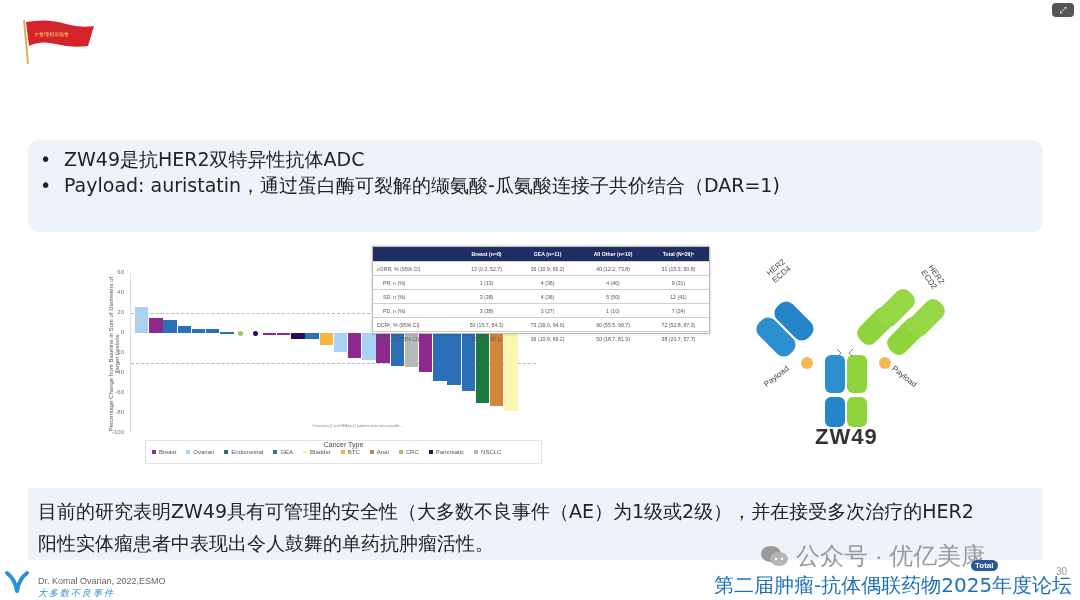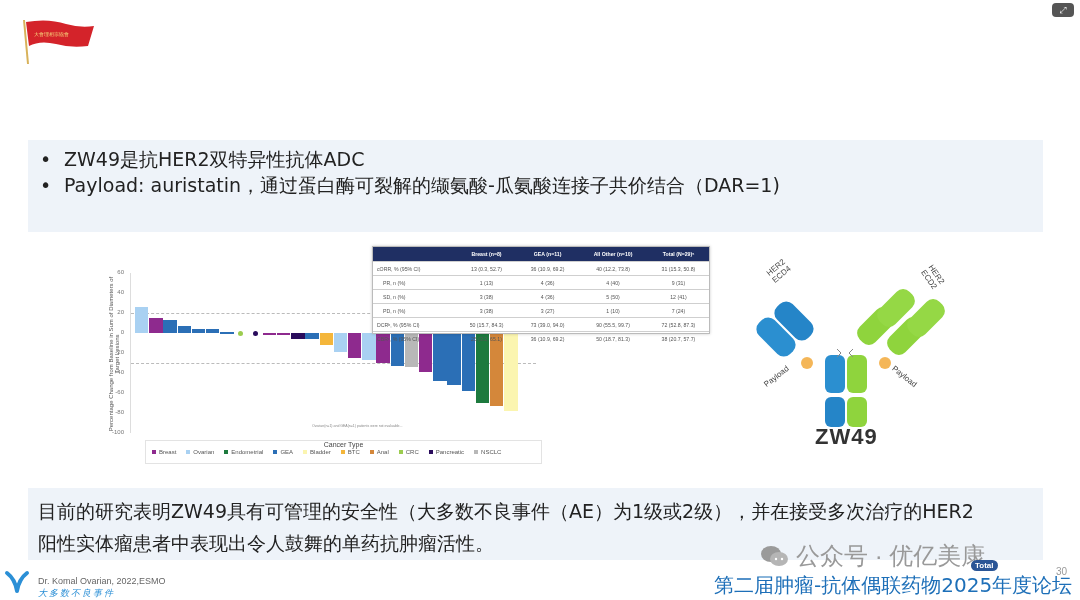--- a/index.html
+++ b/index.html
@@ -1,21 +1,21 @@
 <!DOCTYPE html>
 <html><head>
 <meta charset="utf-8">
 <style>
   html,body{margin:0;padding:0;}
   body{width:1080px;height:600px;position:relative;overflow:hidden;background:#ffffff;font-family:"Liberation Sans","DejaVu Sans",sans-serif;color:#222;}
   .slide{position:absolute;inset:0;background:#ffffff;}
   .flag{position:absolute;left:18px;top:16px;width:80px;height:52px;}
   .title{position:absolute;left:70px;top:62px;font-size:31px;font-weight:bold;color:#2e6bc2;letter-spacing:1px;font-family:"DejaVu Sans",sans-serif;}
   .expand-btn{position:absolute;left:1052px;top:3px;width:22px;height:14px;border-radius:4px;background:#555;color:#fff;font-size:9px;text-align:center;line-height:14px;}
-  .bullets{position:absolute;left:28px;top:140px;width:1015px;height:92px;background:#eef3f9;border-radius:0;}
+  .bullets{position:absolute;left:28px;top:140px;width:1015px;height:92px;background:#eef3f9;border-radius:11px;}
   .bullets ul{list-style:none;margin:0;padding:6px 0 0 12px;}
   .bullets li{font-size:19px;line-height:26px;color:#222;font-family:"DejaVu Sans",sans-serif;}
   .bullets li .dot{display:inline-block;width:24px;}
   .chart{position:absolute;left:82px;top:268px;width:460px;height:195px;}
   .ylabel{position:absolute;left:-48px;top:80px;width:160px;transform:rotate(-90deg);font-size:6px;color:#555;text-align:center;}
   .ytick{position:absolute;left:22px;font-size:6px;color:#777;width:20px;text-align:right;}
   .plot{position:absolute;left:48px;top:5px;width:405px;height:160px;border-left:1px solid #ddd;}
   .refline{position:absolute;left:0;width:100%;border-top:1px dashed #bbb;}
   .bar{position:absolute;width:14px;}
   .dotm{position:absolute;width:5px;height:5px;border-radius:50%;}

